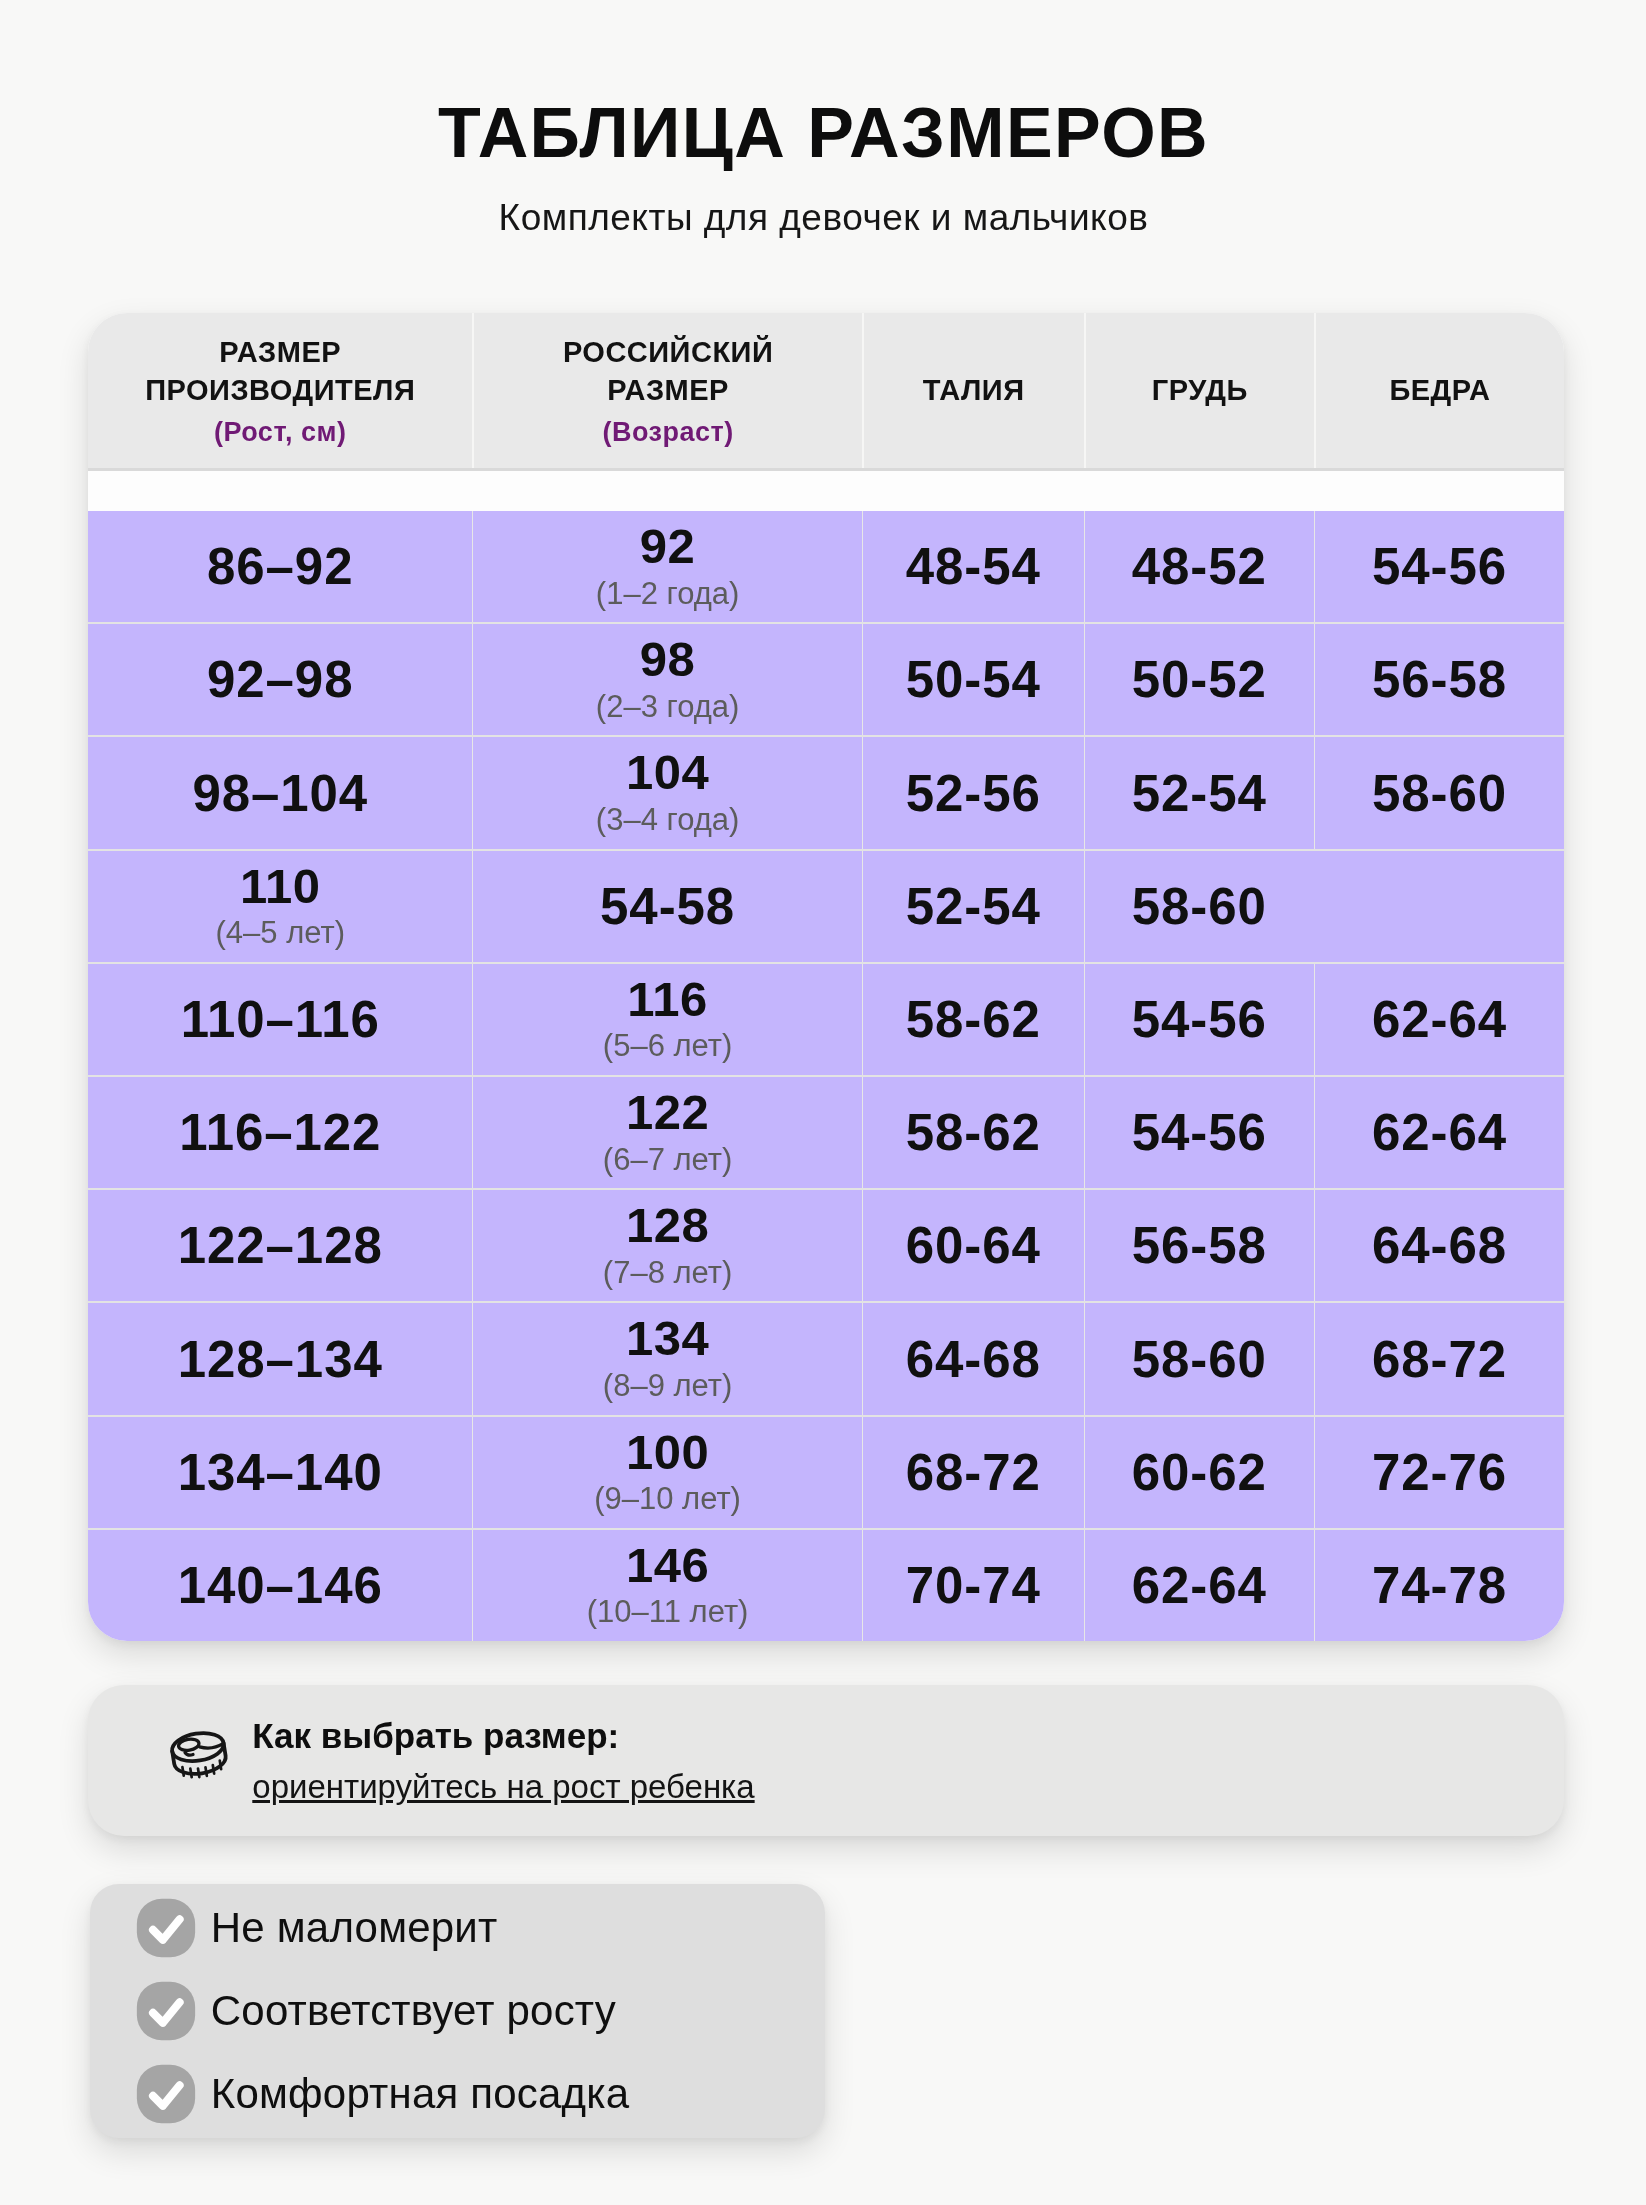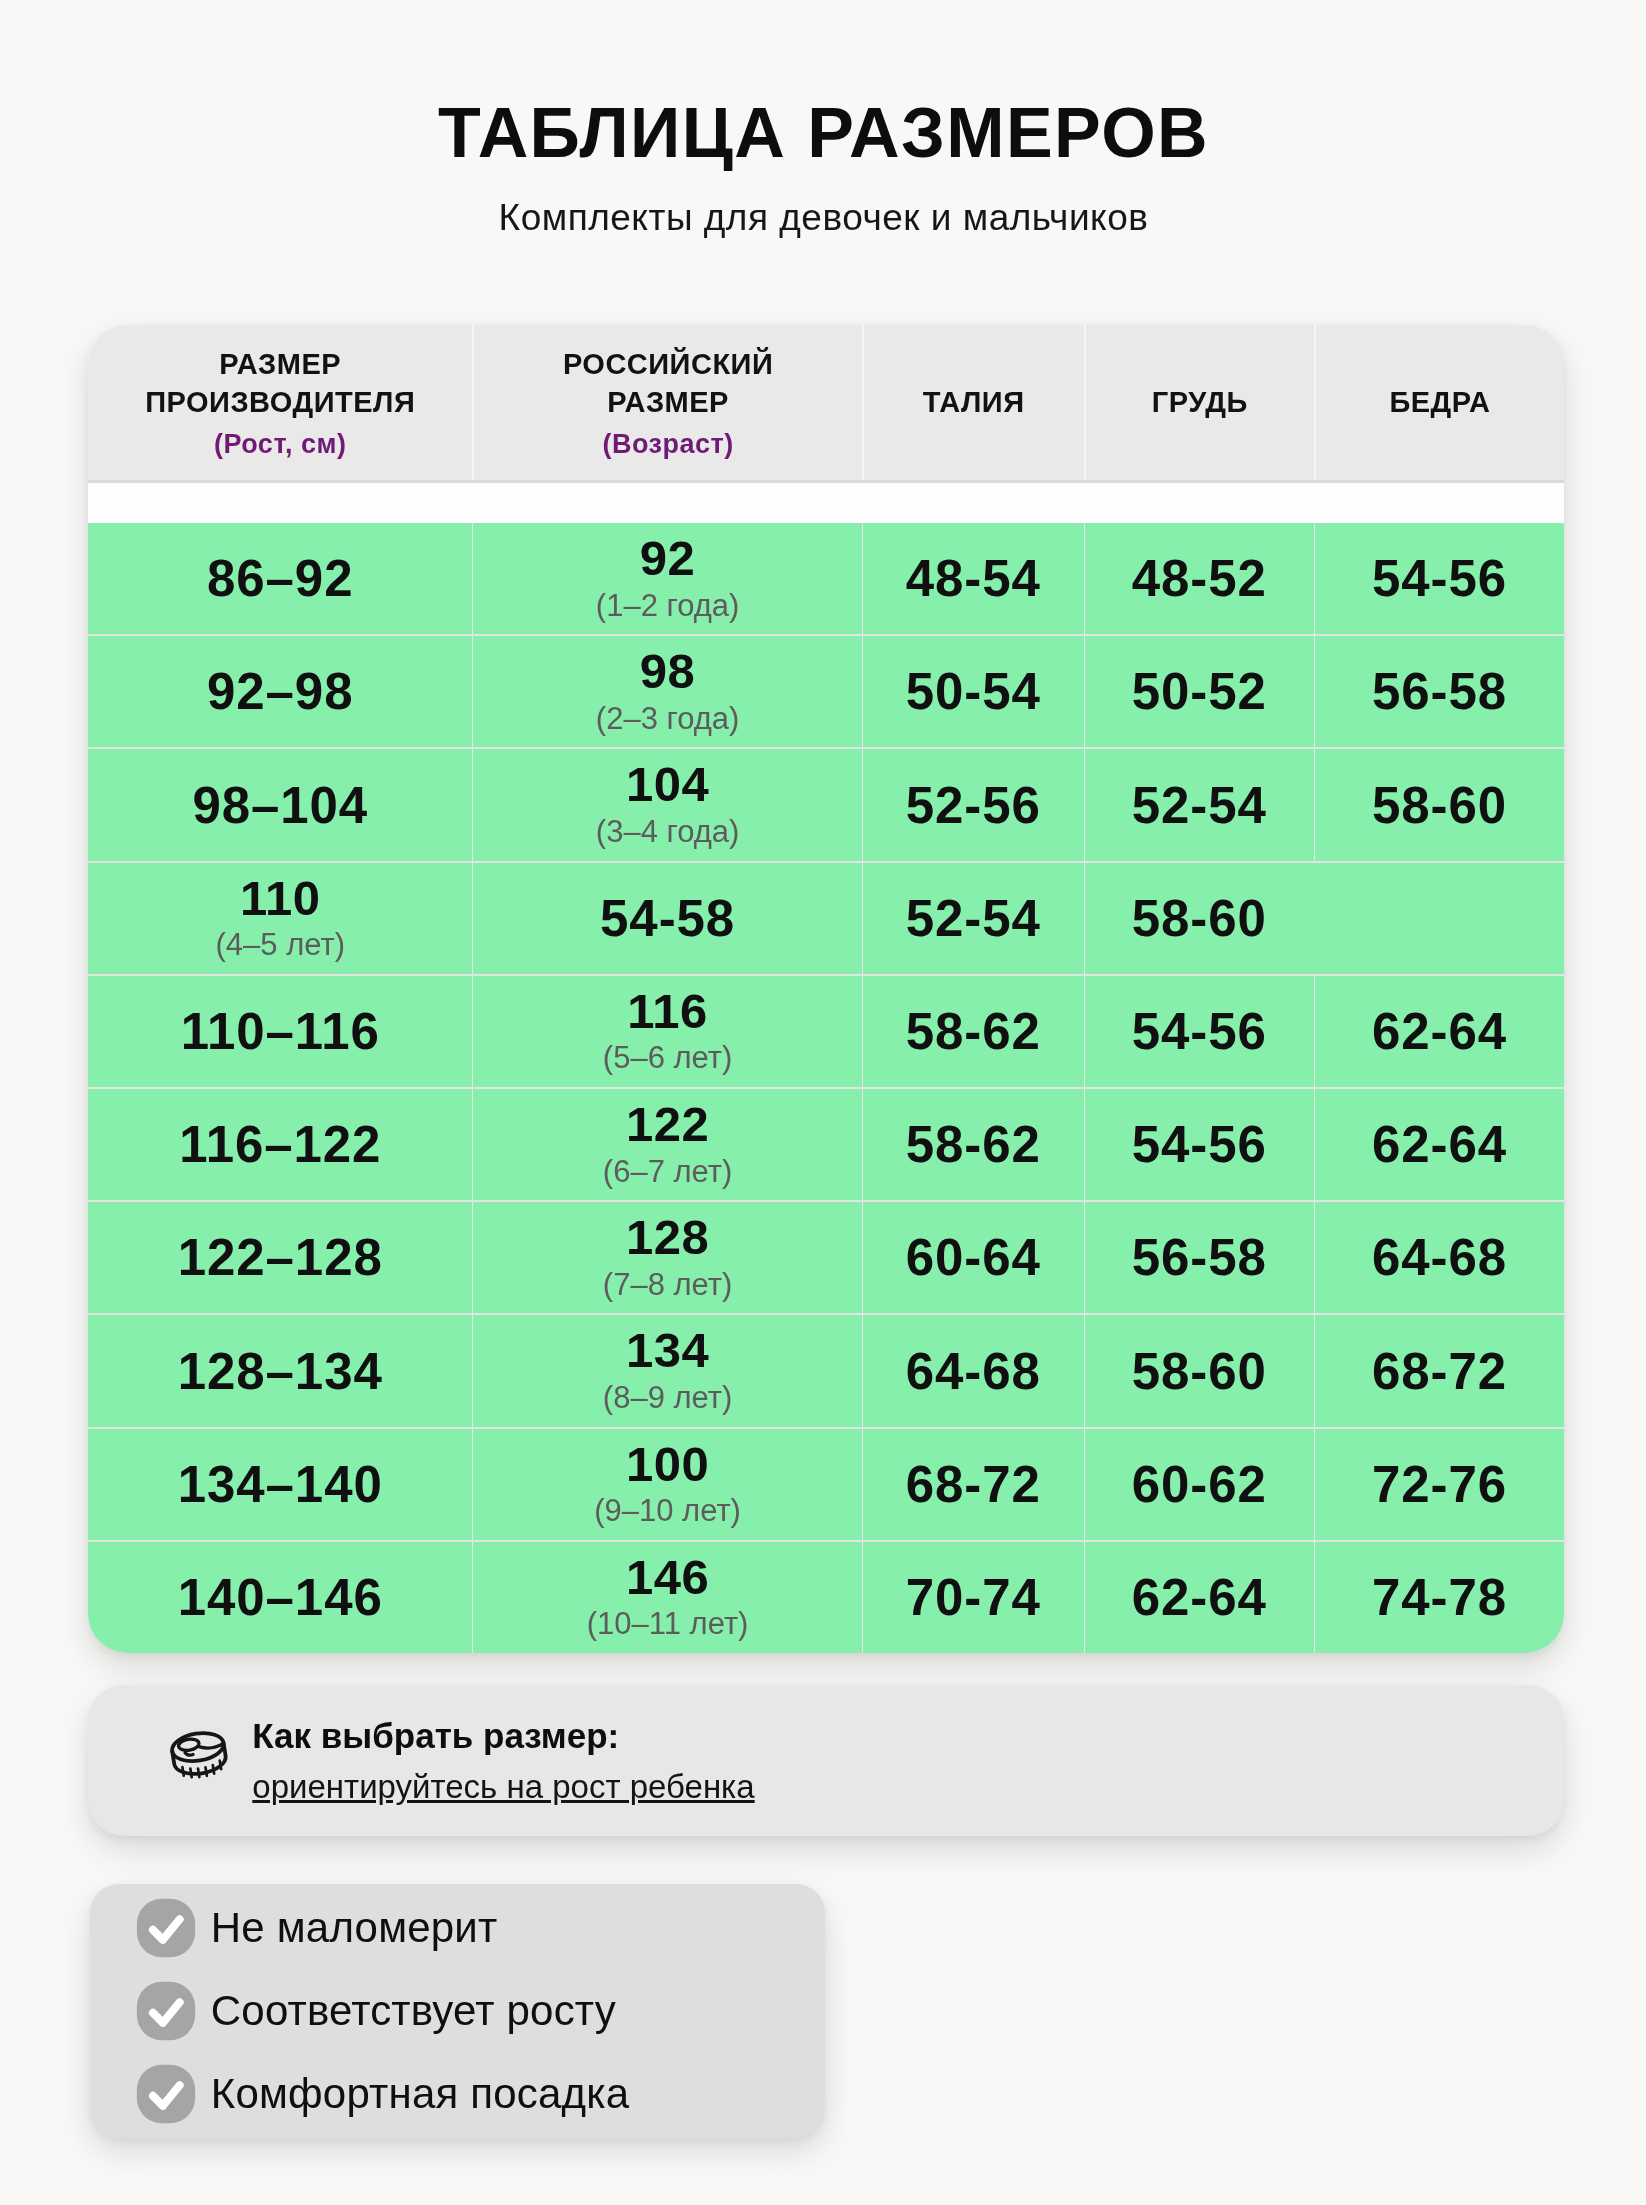--- a/index.html
+++ b/index.html
@@ -14,36 +14,36 @@
     text-align:center;font-size:70px;font-weight:700;letter-spacing:1.4px;line-height:1.1;
     color:#0d0d0d;
   }
   .page-subtitle{
     position:absolute;top:197px;left:0;width:100%;
     text-align:center;font-size:37px;font-weight:400;letter-spacing:0.5px;color:#161616;
   }
   .card{position:absolute;box-shadow:0 13.8px 32px rgba(0,0,0,.12),0 3.7px 8.3px rgba(0,0,0,.05);}
   
   .table-card{
-    left:88px;top:325px;width:1476px;height:1328px;
+    left:88px;top:313px;width:1476px;height:1328px;
     background:#fdfdfd;border-radius:39px;overflow:hidden;
     display:flex;flex-direction:column;
   }
   .cols{display:grid;grid-template-columns:26.05% 26.37% 15.04% 15.6% 16.94%;}
   .thead{flex:0 0 158px;background:#e9e9e9;border-bottom:3.2px solid #d9d9d9;box-sizing:border-box;}
   .th{
     display:flex;flex-direction:column;align-items:center;justify-content:center;
     gap:8.3px;text-align:center;padding:0 18.4px;box-sizing:border-box;
   }
   .th + .th{border-left:2.3px solid #f6f6f5;}
   .th-label{font-size:29px;font-weight:700;line-height:1.32;letter-spacing:0.5px;color:#121212;}
   .th.c2 .th-label{max-width:294px;}
   .th-sub{font-size:27px;font-weight:700;color:#701a75;letter-spacing:0.5px;}
   .th-sub:empty{display:none;}
-  .tbody{flex:1;display:flex;flex-direction:column;background:#86efac;margin-top:40px;}
+  .tbody{flex:1;display:flex;flex-direction:column;background:#c4b5fd;margin-top:40px;}
   .trow{flex:1;}
   .trow + .trow{border-top:2.8px solid #e3e3e3;}
   .td{
     display:flex;align-items:center;justify-content:center;
     font-size:51px;font-weight:700;letter-spacing:0.9px;color:#101010;
   }
   .td + .td{border-left:1.8px solid #e7e7e7;}
   .td.c2{flex-direction:column;gap:4.6px;}
   .c2 .num{font-size:49px;font-weight:700;line-height:1;letter-spacing:0.5px;}
   .c2 .sub{font-size:31px;font-weight:400;color:#5c5c5c;line-height:1.15;letter-spacing:0;}

